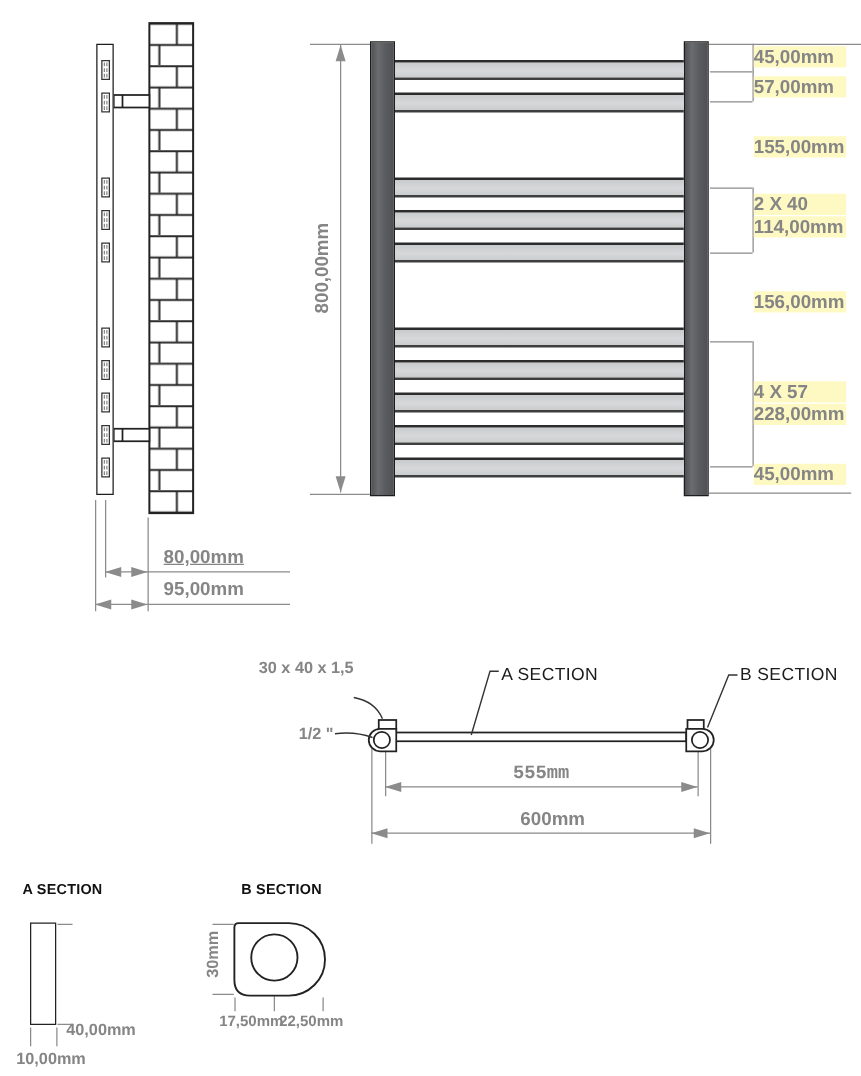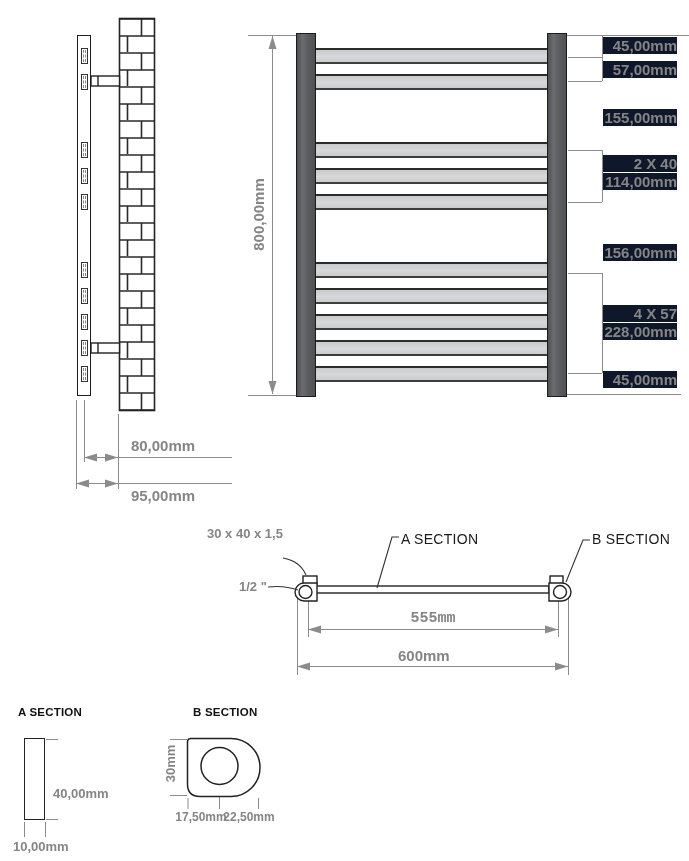--- a/index.html
+++ b/index.html
@@ -19,21 +19,21 @@
   .slot{position:absolute;left:81px;width:7px;height:16px;box-sizing:border-box;
         border:1px solid #333;background:#fff;}
   .slot::after{content:'';position:absolute;left:1px;right:1px;top:1px;bottom:1px;
         border-left:1px dashed #888;border-right:1px dashed #888;}
   
   .a-rect{position:absolute;left:24px;top:738px;width:21px;height:82px;box-sizing:border-box;
         border:1.4px solid #222;background:#fff;}
   
   .dim{position:absolute;color:#858585;font-weight:bold;font-size:15px;line-height:17px;
        white-space:nowrap;}
-  .rdim{left:603px;width:74px;text-align:right;background:#0f172a;}
+  .rdim{left:603px;width:74px;text-align:left;background:#fef9c3;}
   .dim-sm{font-size:13px;line-height:15px;}
   .dim-xs{font-size:12px;line-height:14px;}
   .blk{position:absolute;color:#1a1a1a;font-size:14px;line-height:16px;letter-spacing:.3px;
        white-space:nowrap;}
   .hdr{position:absolute;color:#111;font-weight:bold;font-size:11.5px;line-height:13px;
        letter-spacing:.2px;white-space:nowrap;}
   .rot{transform:rotate(-90deg);transform-origin:center center;text-align:center;}
 </style>
 </head>
 <body>
@@ -112,22 +112,22 @@
   <div class="slot" style="top:74px"></div>
   <div class="slot" style="top:142px"></div>
   <div class="slot" style="top:168px"></div>
   <div class="slot" style="top:194px"></div>
   <div class="slot" style="top:262px"></div>
   <div class="slot" style="top:288px"></div>
   <div class="slot" style="top:314px"></div>
   <div class="slot" style="top:340px"></div>
   <div class="slot" style="top:366px"></div>
 
-  <div class="dim" style="left:127px;top:437px;width:72px;text-align:center;">80,00mm</div>
-  <div class="dim" style="left:127px;top:463px;width:72px;text-align:center;margin-top:24px;">95,00mm</div>
+  <div class="dim" style="left:127px;top:437px;width:72px;text-align:center;text-decoration:underline;">80,00mm</div>
+  <div class="dim" style="left:127px;top:463px;width:72px;text-align:center;">95,00mm</div>
 
   <div class="col" style="left:296px;"></div>
   <div class="col" style="left:547px;"></div>
   <div class="tbar" style="top:48px"></div>
   <div class="tbar" style="top:74px"></div>
   <div class="tbar" style="top:142px"></div>
   <div class="tbar" style="top:168px"></div>
   <div class="tbar" style="top:194px"></div>
   <div class="tbar" style="top:262px"></div>
   <div class="tbar" style="top:288px"></div>
@@ -135,35 +135,35 @@
   <div class="tbar" style="top:340px"></div>
   <div class="tbar" style="top:366px"></div>
 
   <div class="dim rot" style="left:190px;top:206px;width:136px;">800,00mm</div>
 
   <div class="dim rdim" style="top:37px">45,00mm</div>
   <div class="dim rdim" style="top:61px">57,00mm</div>
   <div class="dim rdim" style="top:109px">155,00mm</div>
   <div class="dim rdim" style="top:155px">2 X 40</div>
   <div class="dim rdim" style="top:173px">114,00mm</div>
-  <div class="dim rdim" style="top:244px">156,00mm</div>
+  <div class="dim rdim" style="top:233px">156,00mm</div>
   <div class="dim rdim" style="top:305px">4 X 57</div>
   <div class="dim rdim" style="top:323px">228,00mm</div>
   <div class="dim rdim" style="top:371px">45,00mm</div>
 
   <div class="blk" style="left:401px;top:531px;">A SECTION</div>
   <div class="blk" style="left:592px;top:531px;">B SECTION</div>
   <div class="dim dim-sm" style="left:207px;top:526px;">30 x 40 x 1,5</div>
   <div class="dim dim-sm" style="left:239px;top:579px;">1/2 "</div>
   <div class="dim" style="left:398px;top:610px;width:70px;text-align:center;font-family:Liberation Mono, monospace;">555mm</div>
-  <div class="dim" style="left:398px;top:647px;width:70px;text-align:left;">600mm</div>
+  <div class="dim" style="left:398px;top:647px;width:70px;text-align:right;">600mm</div>
 
   <div class="hdr" style="left:18px;top:706px;">A SECTION</div>
   <div class="a-rect"></div>
-  <div class="dim dim-sm" style="left:53px;top:786px;">40,00mm</div>
+  <div class="dim dim-sm" style="left:53px;top:816px;">40,00mm</div>
   <div class="dim dim-sm" style="left:13px;top:839px;">10,00mm</div>
 
   <div class="hdr" style="left:193px;top:706px;">B SECTION</div>
   <div class="dim dim-sm rot" style="left:139px;top:756px;width:62px;">30mm</div>
   <div class="dim dim-xs" style="left:170px;top:810px;width:62px;text-align:center;">17,50mm</div>
   <div class="dim dim-xs" style="left:218px;top:810px;width:62px;text-align:center;">22,50mm</div>
 
 </div>
 
 </body></html>

